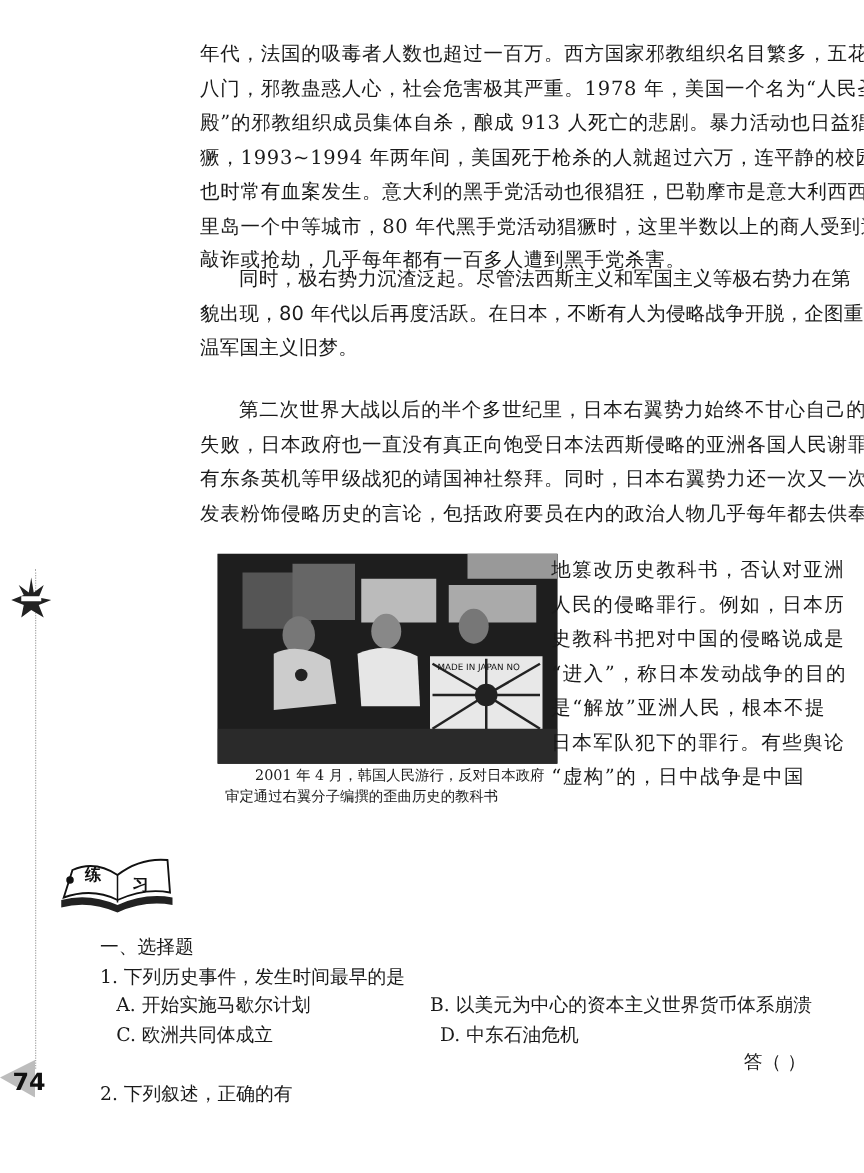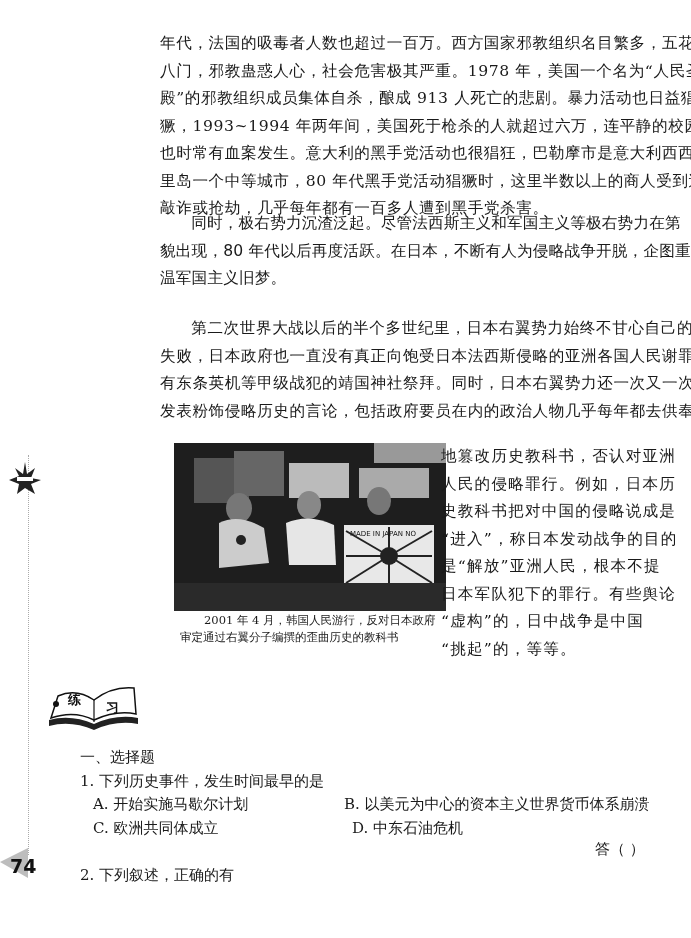--- a/index.html
+++ b/index.html
@@ -104,21 +104,20 @@
 </div>
 
 <div id="side">
   <span class="ln">地篡改历史教科书，否认对亚洲</span>
   <span class="ln">人民的侵略罪行。例如，日本历</span>
   <span class="ln">史教科书把对中国的侵略说成是</span>
   <span class="ln">“进入”，称日本发动战争的目的</span>
   <span class="ln">是“解放”亚洲人民，根本不提</span>
   <span class="ln">日本军队犯下的罪行。有些舆论</span>
   <span class="ln">“虚构”的，日中战争是中国</span>
-  <span class="ln">“挑起”的，等等。</span>
 </div>
 
 <svg id="book-icon" viewBox="0 0 95 52">
   <path d="M5 38 L12 16 Q30 8 48 20 Q66 6 88 8 L90 34 Q70 30 48 40 Q28 30 5 38 Z" fill="#fff" stroke="#111" stroke-width="1.5"></path>
   <path d="M3 40 Q25 34 48 44 Q70 34 92 38 L92 44 Q70 40 48 50 Q25 40 3 46 Z" fill="#222"></path>
   <line x1="48" y1="20" x2="48" y2="42" stroke="#111" stroke-width="1.2"></line>
   <circle cx="10" cy="24" r="3" fill="#111"></circle>
   <text x="22" y="24" font-size="13" font-weight="bold" fill="#111" font-family="DejaVu Sans, sans-serif">练</text>
   <text x="60" y="32" font-size="13" font-weight="bold" fill="#111" font-family="DejaVu Sans, sans-serif">习</text>
 </svg>

